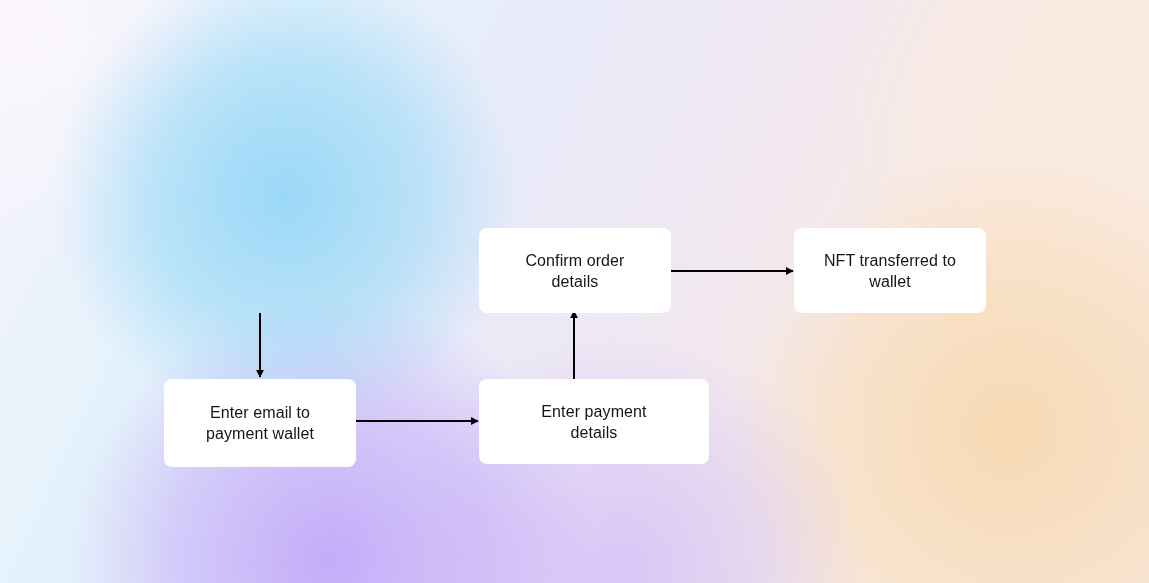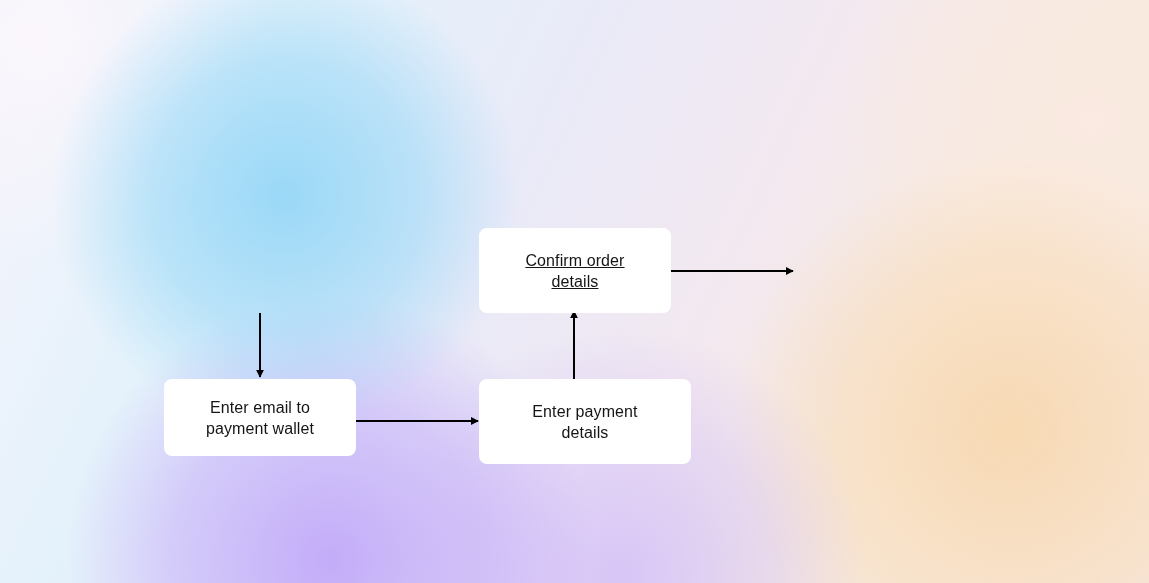--- a/index.html
+++ b/index.html
@@ -83,35 +83,41 @@
     <line x1="260" y1="313" x2="260" y2="377" stroke="#000000" stroke-width="2" marker-end="url(#ah)"></line>
 
     <line x1="356" y1="421" x2="478" y2="421" stroke="#000000" stroke-width="2" marker-end="url(#ah)"></line>
 
     <line x1="574" y1="379" x2="574" y2="311" stroke="#000000" stroke-width="2" marker-end="url(#ah)"></line>
 
     <line x1="671" y1="271" x2="793" y2="271" stroke="#000000" stroke-width="2" marker-end="url(#ah)"></line>
   </svg>
 
 
-  <div class="node" style="left:164px; top:379px; width:192px; height:77px;text-align:center;">
+  <div class="node" style="left:164px; top:379px; width:192px; height:88px;text-align:center;">
     <span>
       <span>Enter email to</span><br>
       <span>payment wallet</span>
     </span>
   </div>
 
-  <div class="node" style="left:479px; top:228px; width:192px; height:85px;text-decoration:underline;">
+  <div class="node" style="left:479px; top:228px; width:192px; height:85px;">
     <span>
       <span>Confirm order</span><br>
       <span>details</span>
     </span>
   </div>
 
-  <div class="node" style="left:479px; top:379px; width:212px; height:85px;">
+  <div class="node" style="left:479px; top:379px; width:230px; height:85px;">
     <span>
       <span>Enter payment</span><br>
       <span>details</span>
     </span>
   </div>
 
+  <div class="node" style="left:794px; top:228px; width:192px; height:85px;">
+    <span>
+      <span>NFT transferred to</span><br>
+      <span>wallet</span>
+    </span>
+  </div>
 
 </div>
 
 </body></html>

